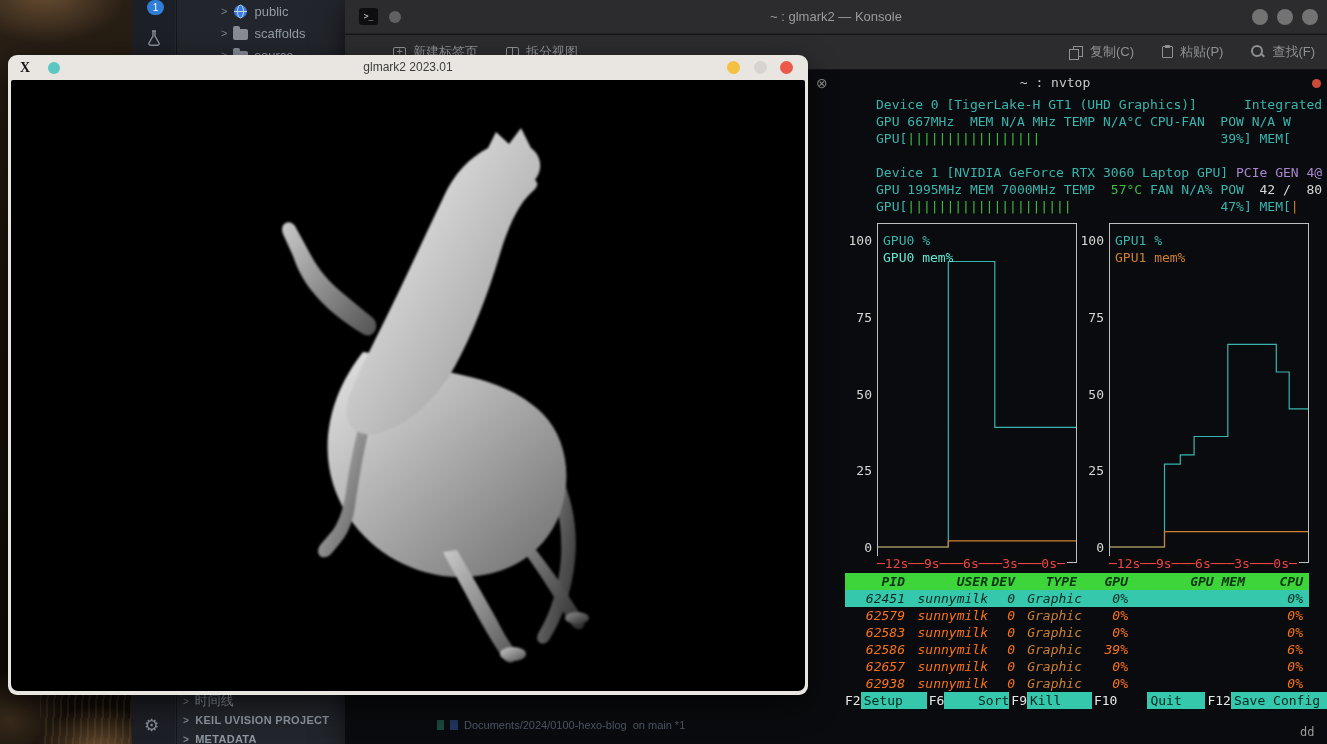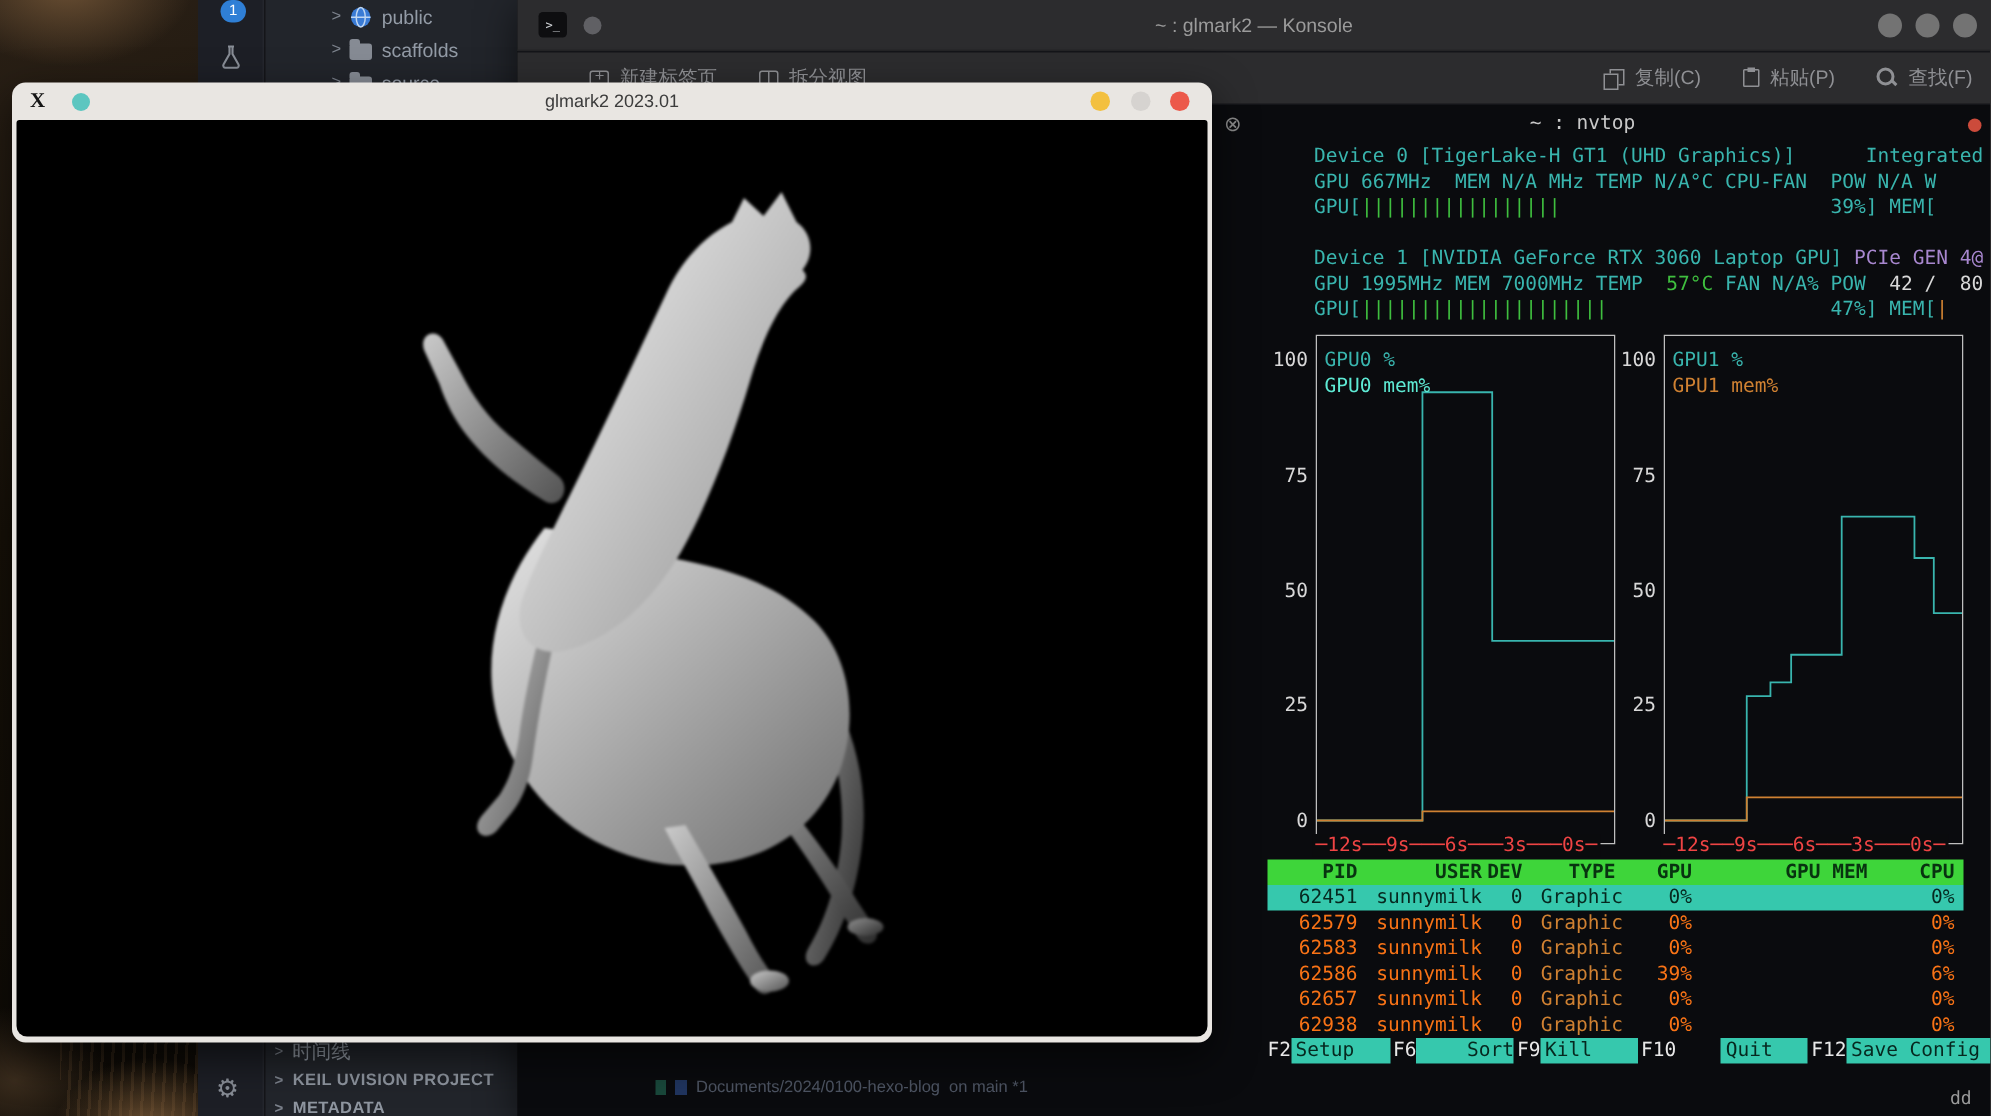--- a/index.html
+++ b/index.html
@@ -66,21 +66,21 @@
   .tab-close{position:absolute;left:471px;top:5px;color:#8a8a8a;font-size:14px;font-family:"DejaVu Sans",sans-serif;}
   .tab-title{position:absolute;left:640px;top:5px;width:140px;text-align:center;color:#c9c9c9;font-size:13px;}
   .tab-dot{position:absolute;right:6px;top:9px;width:9px;height:9px;border-radius:50%;background:#cc4b3b;}
   .tlines{position:absolute;left:511px;top:26px;font-size:13px;line-height:17px;white-space:pre;margin-left:20px;}
   .chart{position:absolute;top:153px;width:235px;height:350px;}
   .chart .ytick{position:absolute;left:0;width:30px;height:14px;text-align:right;font-size:13px;color:#d8d8d8;}
   .chart .plot{position:absolute;left:35px;top:0;}
   .chart .legend{position:absolute;left:41px;font-size:13px;white-space:pre;}
   .chart .xlabel{position:absolute;left:33px;top:333px;font-size:13px;color:#ef4444;background:#0a0b0d;padding:0 2px;white-space:pre;}
   .ttable{position:absolute;left:500px;top:503px;width:464px;}
-  .trow{position:relative;height:17px;}
+  .trow{position:relative;height:17px;font-style:italic;}
   .tcell{position:absolute;top:0;line-height:17px;font-size:13px;color:#f97316;white-space:pre;}
   .thead .tcell{color:#083310;font-weight:bold;}
   .sel .tcell{color:#06281f;}
   .fbar{position:absolute;left:500px;top:622px;height:17px;display:flex;align-items:center;font-size:13px;}
   .fkey{color:#e8e8e8;line-height:17px;}
   .fchip{display:inline-block;height:17px;line-height:17px;padding-left:3px;margin-right:2px;color:#06281f;overflow:hidden;white-space:nowrap;}
   .stray{position:absolute;left:955px;top:655px;font-size:12px;color:#9a9a9a;}
 
   
   .glmark{position:absolute;left:8px;top:55px;width:800px;height:640px;z-index:4;background:#e9e6e2;border-radius:9px;box-shadow:0 10px 28px rgba(0,0,0,.6);}

